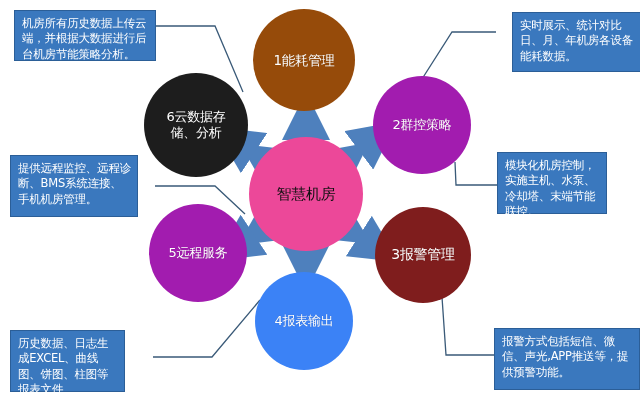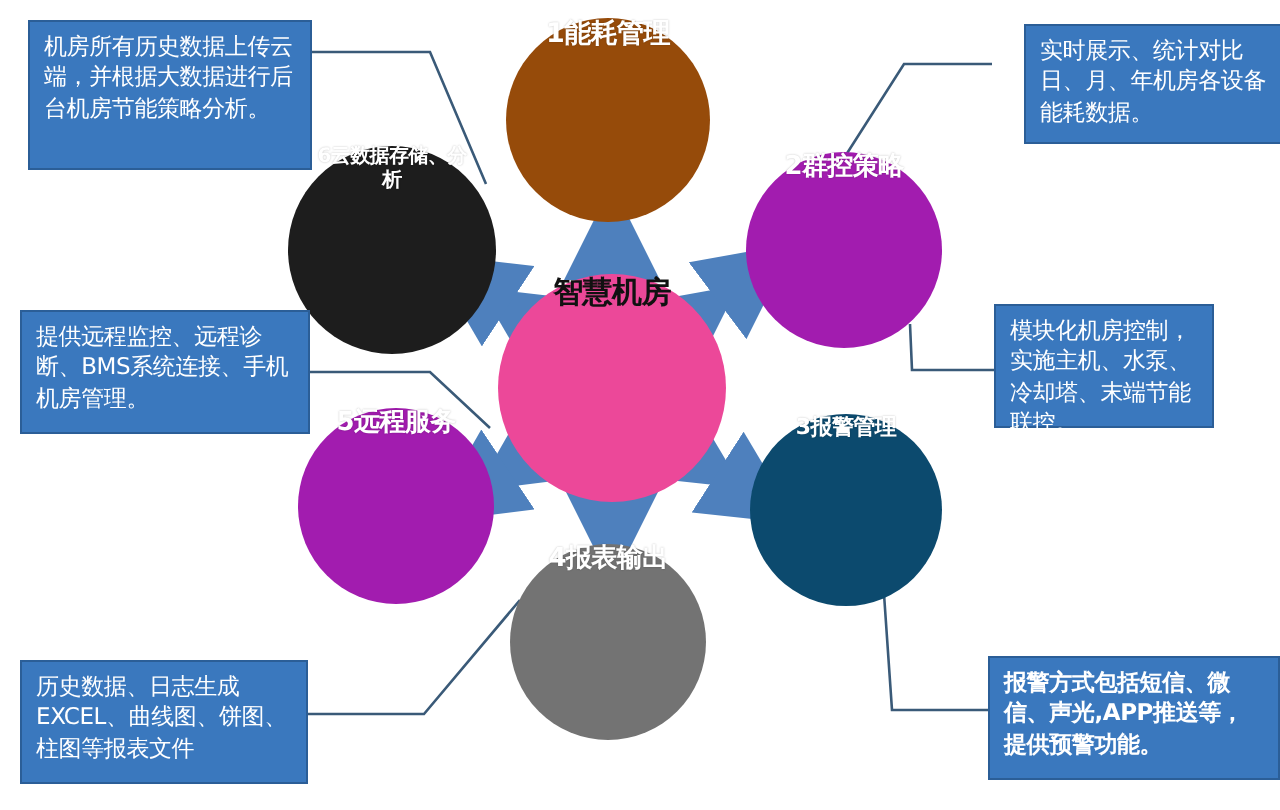--- a/index.html
+++ b/index.html
@@ -18,25 +18,25 @@
   #svg-layer {
     position: absolute;
     left: 0; top: 0;
     width: 640px;
     height: 405px;
   }
   .node {
     position: absolute;
     border-radius: 50%;
     display: flex;
-    align-items: flex-start;
+    align-items: center;
     justify-content: center;
     text-align: center;
     color: #ffffff;
-    font-weight: bold;
+    font-weight: normal;
     box-sizing: border-box;
     z-index: 3;
   }
   .node-label {
     line-height: 1.22;
     letter-spacing: -0.3px;
     padding: 0 4px;
     text-shadow: 0 0 1px rgba(0,0,0,0.25);
   }
   .node.center .node-label {
@@ -89,57 +89,57 @@
   </svg>
 
   <div class="node" style="left:253px; top:9px; width:102px; height:102px; background:#964B0A; font-size:13.5px;">
     <span class="node-label">1能耗管理</span>
   </div>
 
   <div class="node" style="left:373px; top:76px; width:98px; height:98px; background:#a21caf; font-size:13px;">
     <span class="node-label">2群控策略</span>
   </div>
 
-  <div class="node" style="left:375px; top:207px; width:96px; height:96px; background:#0c4a6e; font-size:11px;">
+  <div class="node" style="left:375px; top:207px; width:96px; height:96px; background:#7f1d1d; font-size:14px;">
     <span class="node-label">3报警管理</span>
   </div>
 
-  <div class="node" style="left:255px; top:272px; width:98px; height:98px; background:#737373; font-size:13px;">
+  <div class="node" style="left:255px; top:272px; width:98px; height:98px; background:#3b82f6; font-size:13px;">
     <span class="node-label">4报表输出</span>
   </div>
 
   <div class="node" style="left:149px; top:204px; width:98px; height:98px; background:#a21caf; font-size:13px;">
     <span class="node-label">5远程服务</span>
   </div>
 
-  <div class="node" style="left:144px; top:73px; width:104px; height:104px; background:#1D1D1D; font-size:10px;">
+  <div class="node" style="left:144px; top:73px; width:104px; height:104px; background:#1D1D1D; font-size:13px;">
     <span class="node-label" style="display:block; max-width:78px;">6云数据存储、分析</span>
   </div>
 
   <div class="node center" style="left:249px; top:137px; width:114px; height:114px; background:#ec4899; font-size:15px; z-index:5;">
     <span class="node-label">智慧机房</span>
   </div>
 
-  <div class="callout" style="left:14px; top:10px; width:142px; height:75px;">
+  <div class="callout" style="left:14px; top:10px; width:142px; height:51px;">
     <span class="callout-text">机房所有历史数据上传云端，并根据大数据进行后台机房节能策略分析。</span>
   </div>
 
   <div class="callout" style="left:512px; top:12px; width:133px; height:60px;">
     <span class="callout-text">实时展示、统计对比日、月、年机房各设备能耗数据。</span>
   </div>
 
-  <div class="callout" style="left:10px; top:155px; width:145px; height:62px;">
+  <div class="callout" style="left:10px; top:155px; width:128px; height:62px;">
     <span class="callout-text">提供远程监控、远程诊断、BMS系统连接、手机机房管理。</span>
   </div>
 
   <div class="callout" style="left:497px; top:152px; width:110px; height:62px;">
     <span class="callout-text">模块化机房控制，实施主机、水泵、冷却塔、末端节能联控。</span>
   </div>
 
-  <div class="callout" style="left:10px; top:330px; width:144px; height:62px;">
+  <div class="callout" style="left:10px; top:330px; width:115px; height:62px;">
     <span class="callout-text">历史数据、日志生成EXCEL、曲线图、饼图、柱图等报表文件</span>
   </div>
 
-  <div class="callout" style="left:494px; top:328px; width:146px; height:62px;font-weight:bold;">
+  <div class="callout" style="left:494px; top:328px; width:146px; height:62px;">
     <span class="callout-text">报警方式包括短信、微信、声光,APP推送等，提供预警功能。</span>
   </div>
 
 </div>
 
 </body></html>

